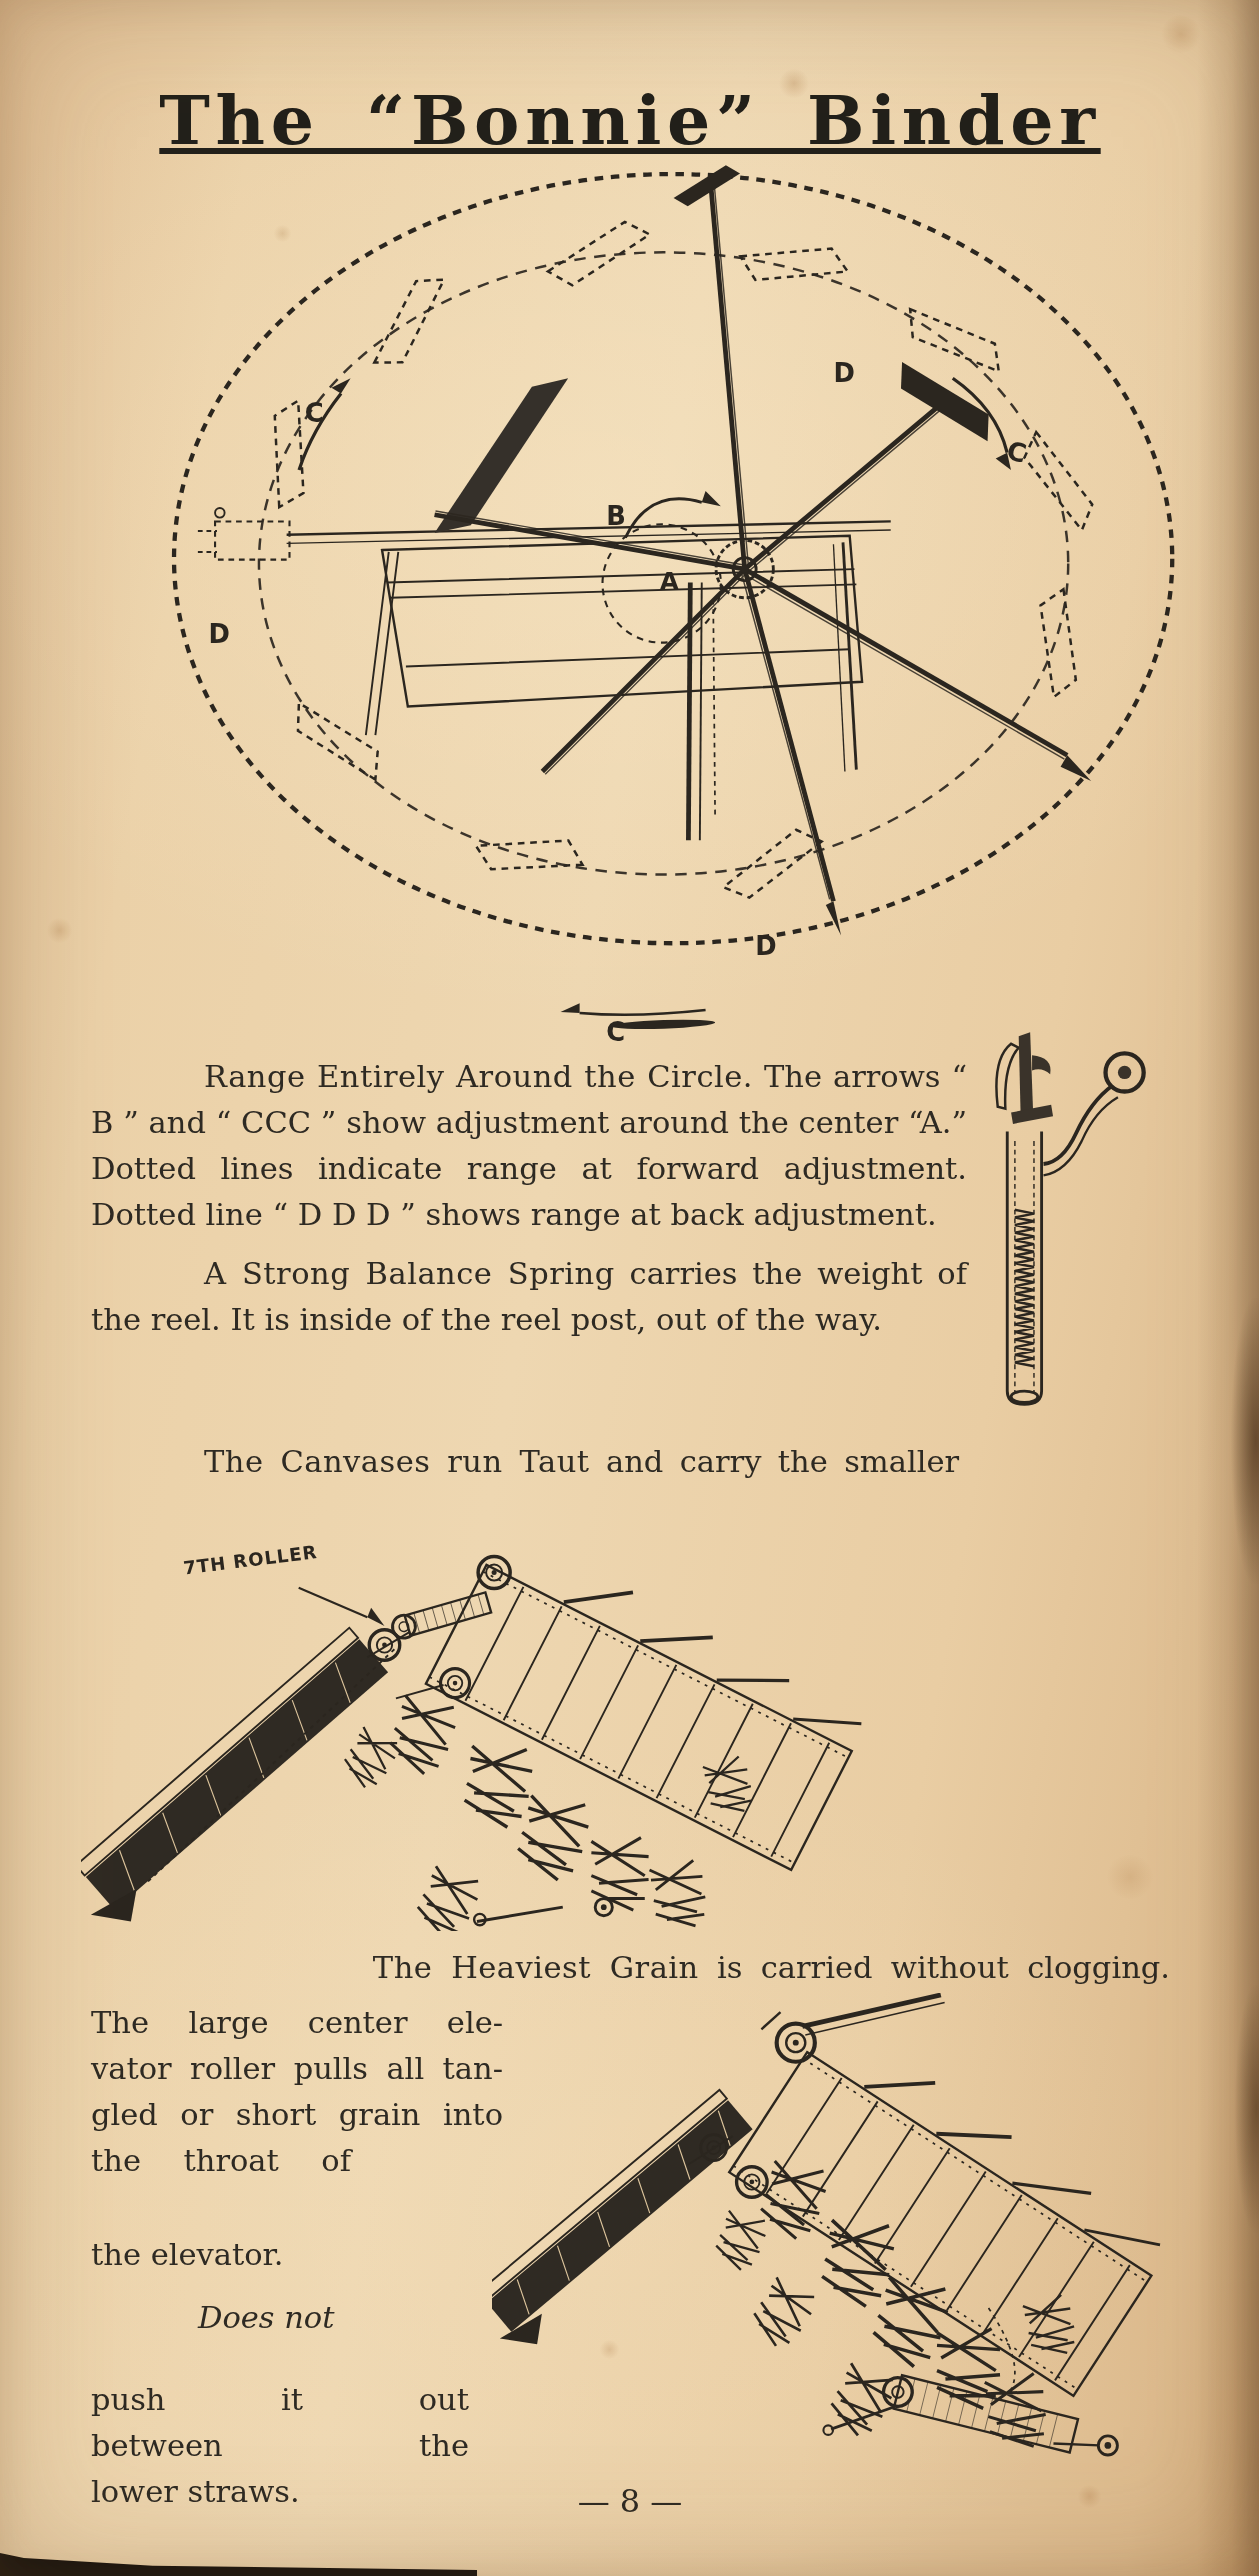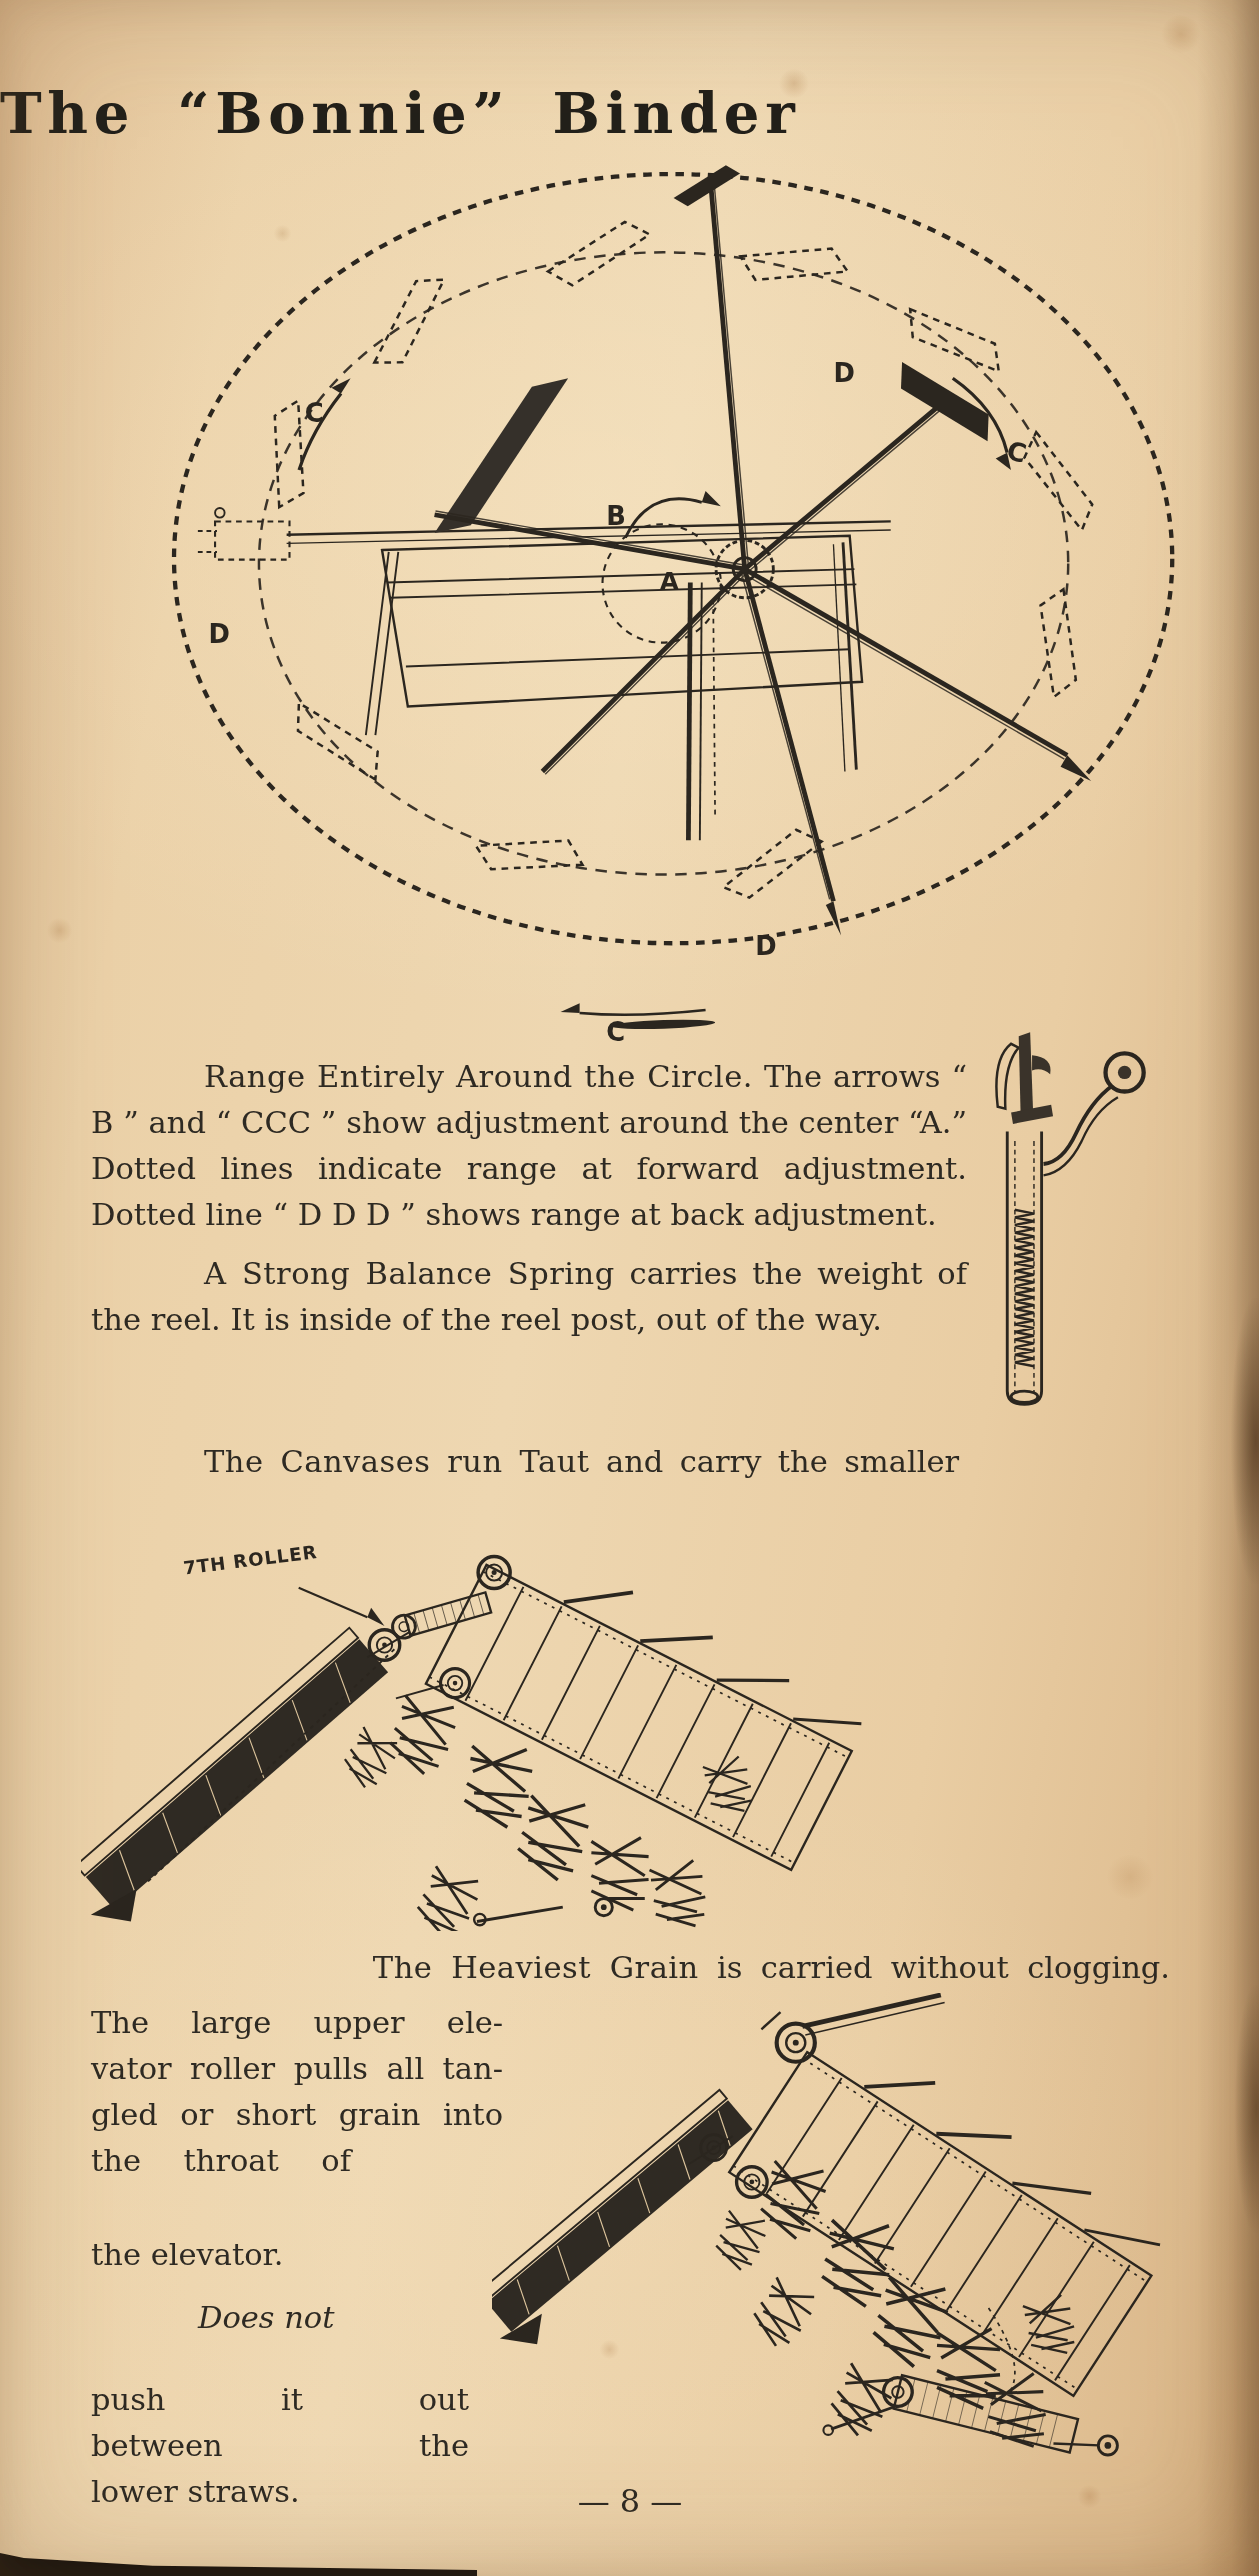--- a/index.html
+++ b/index.html
@@ -17,22 +17,22 @@
   .gutter{position:absolute;top:0;right:0;width:63px;height:100%;
     background:linear-gradient(to right, rgba(0,0,0,0), rgba(110,70,30,.16) 55%, rgba(70,40,15,.36) 100%);}
   .gutter::before{content:"";position:absolute;right:0;top:1298px;width:29px;height:286px;
     background:radial-gradient(ellipse at 85% 50%, rgba(40,20,5,.55), rgba(0,0,0,0) 72%);}
   .gutter::after{content:"";position:absolute;right:0;top:1985px;width:25px;height:248px;
     background:radial-gradient(ellipse at 85% 50%, rgba(40,20,5,.45), rgba(0,0,0,0) 72%);}
   .bottom-strip{position:absolute;left:0;bottom:0;width:477px;height:23px;background:#12100d;
     clip-path:polygon(0 0, 5% 22%, 32% 55%, 100% 74%, 100% 100%, 0 100%);}
   .stain{position:absolute;border-radius:50%;pointer-events:none;}
 
-  .title{position:absolute;top:80px;left:0;width:100%;text-align:left;
-    font-size:56px;font-weight:bold;letter-spacing:5.7px;word-spacing:17px;color:#22201a;}
+  .title{position:absolute;top:80px;left:0;width:100%;text-align:center;
+    font-size:68px;font-weight:bold;letter-spacing:5.7px;word-spacing:17px;color:#22201a;text-decoration:underline;}
 
   .text{position:absolute;font-size:30.5px;line-height:46px;color:#2e2a23;}
   .just p{margin:0 0 13.4px;text-align:justify;text-indent:113px;}
   .hd{font-weight:normal;letter-spacing:0.5px;}
   .it{font-style:italic;}
   .jl{text-align:justify;text-align-last:justify;}
   .nl{text-align:left;}
 
   svg{position:absolute;}
   svg text{font-family:"DejaVu Sans", sans-serif;font-weight:bold;fill:#2b261f;}
@@ -232,21 +232,21 @@
     <polygon points="300,143 318,152 304,133" fill="#2b261f"></polygon>
   </svg>
 
 
   <div class="text" style="left:91px;top:1945px;width:1079px;text-indent:113px;word-spacing:8.6px;text-align:right;">
     <span class="hd">The Heaviest Grain</span>
     <span>is carried without clogging.</span>
   </div>
 
   <div class="text" style="left:91px;top:2000px;width:420px;">
-    <div class="jl" style="width:412px;">The large upper ele-</div>
+    <div class="jl" style="width:412px;">The large center ele-</div>
     <div class="jl" style="width:412px;">vator roller pulls all tan-</div>
     <div class="jl" style="width:412px;">gled or short grain into</div>
     <div class="jl" style="width:260px;">the throat of</div>
     <div class="nl" style="width:260px;margin-top:48px;">the elevator.</div>
     <div class="nl it" style="margin-top:17px;padding-left:107px;">Does not</div>
     <div class="jl" style="width:378px;margin-top:36px;">push it out</div>
     <div class="jl" style="width:378px;">between the</div>
     <div class="nl" style="width:378px;">lower straws.</div>
   </div>
 

